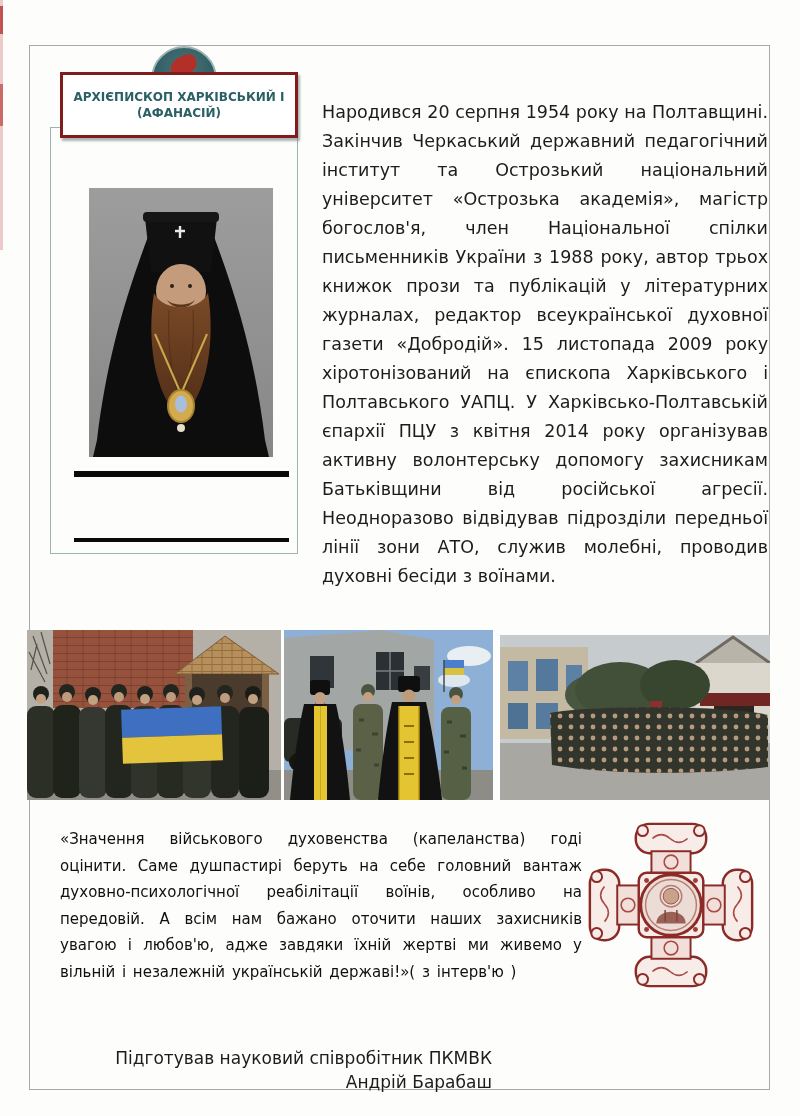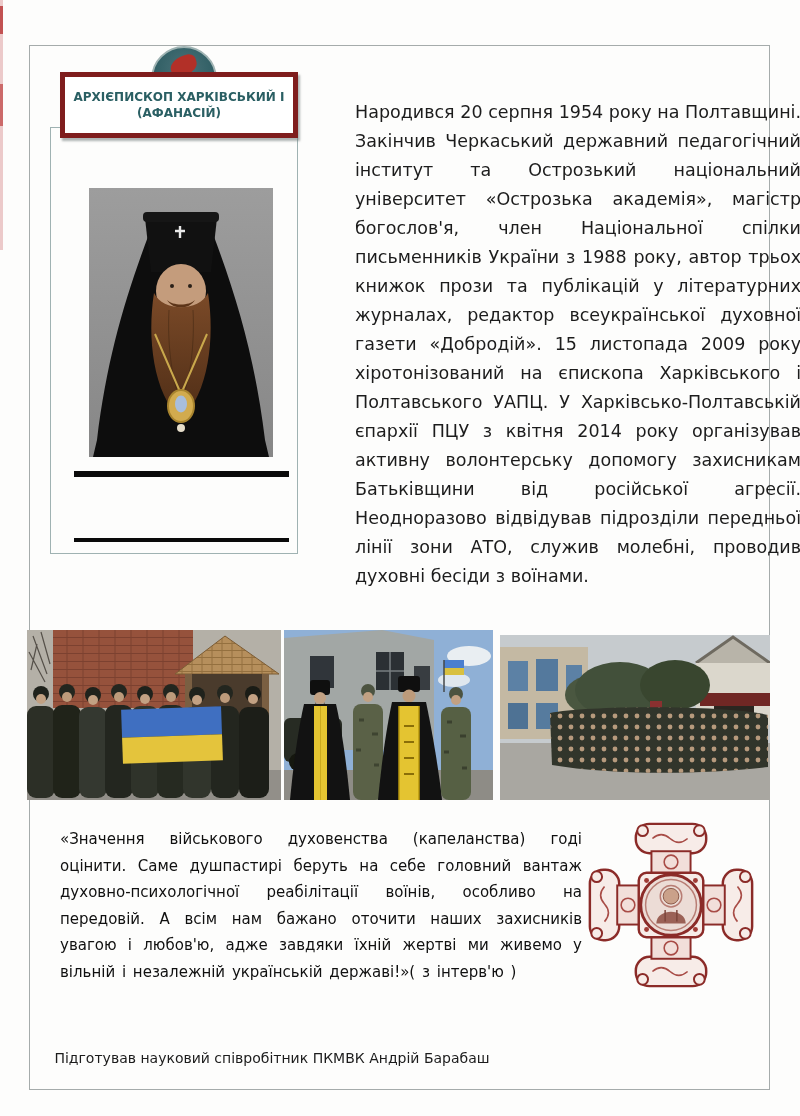--- a/index.html
+++ b/index.html
@@ -22,54 +22,54 @@
     background:radial-gradient(circle at 50% 35%, #4a7278 0%, #2c5b61 70%, #234f55 100%);
     border:2px solid #9fb3b3;box-sizing:border-box;
   }
   .leaf{
     position:absolute;left:170px;top:56px;width:27px;height:19px;background:#b23028;
     border-radius:65% 35% 55% 45%;transform:rotate(-18deg);
   }
   
   .title-box{
     position:absolute;left:60px;top:72px;width:238px;height:66px;box-sizing:border-box;
-    background:#ffffff;border:5px solid #7f1d1d;
+    background:#ffffff;border:3px solid #7f1d1d;
     box-shadow:2px 3px 2px rgba(110,120,120,.55);
     display:flex;flex-direction:column;justify-content:center;
     text-align:center;color:#2a5f63;font-weight:bold;font-size:12px;line-height:16px;
   }
   
   .portrait-frame{
     position:absolute;left:50px;top:127px;width:248px;height:427px;
     border:1px solid #9fb2b2;box-sizing:border-box;background:#fdfdfc;
   }
   .portrait{position:absolute;left:89px;top:188px;width:184px;height:269px;}
   .black-line-thick{position:absolute;left:74px;top:471px;width:215px;height:6px;background:#0a0a0a;}
   .black-line-thin{position:absolute;left:74px;top:538px;width:215px;height:4px;background:#0a0a0a;}
   
   .bio{
     position:absolute;left:322px;top:98px;width:446px;
-    font-size:17.5px;line-height:29px;text-align:justify;color:#1c1c1c;margin-left:33px;
+    font-size:17.5px;line-height:29px;text-align:justify;color:#1c1c1c;
   }
   
   .photo{position:absolute;overflow:hidden;}
   .photo1{left:27px;top:630px;width:254px;height:170px;}
   .photo2{left:284px;top:630px;width:209px;height:170px;}
   .photo3{left:500px;top:635px;width:270px;height:165px;}
   
   .quote{
     position:absolute;left:60px;top:826px;width:522px;
     font-size:15px;line-height:26.5px;text-align:justify;color:#101010;word-spacing:2px;
   }
   
   .cross{position:absolute;left:583px;top:818px;width:176px;height:174px;}
   
   .footer{
     position:absolute;left:52px;top:1046px;width:440px;
-    font-size:14px;line-height:24px;color:#1c1c1c;text-align:center;
+    font-size:17px;line-height:24px;color:#1c1c1c;text-align:right;
   }
   svg{display:block;}
 </style>
 </head>
 <body>
 
 <div class="page">
 
   <div class="scan-strip"></div>
   <div class="scan-dash1"></div>

